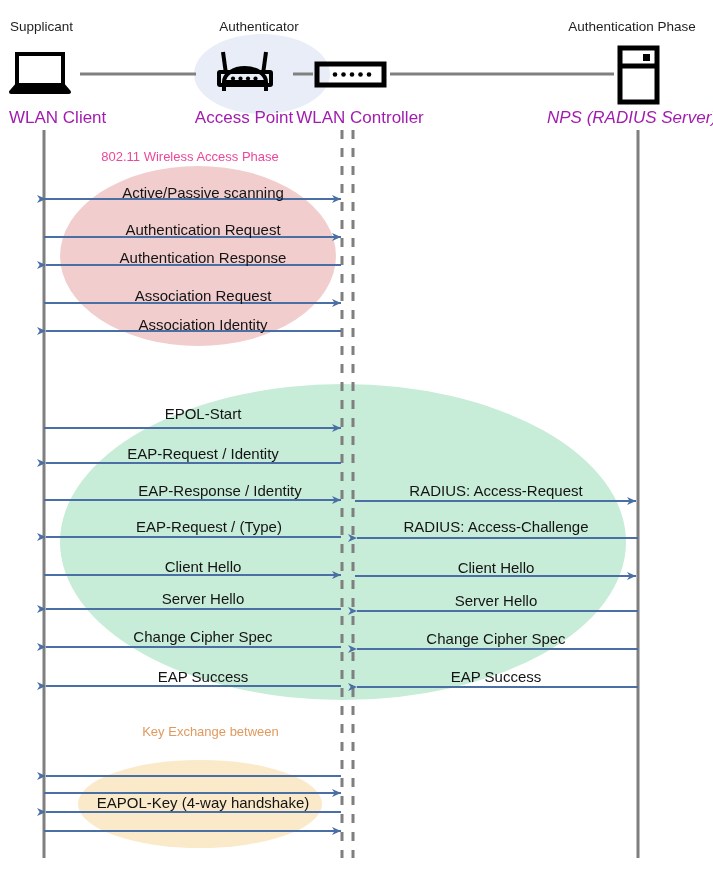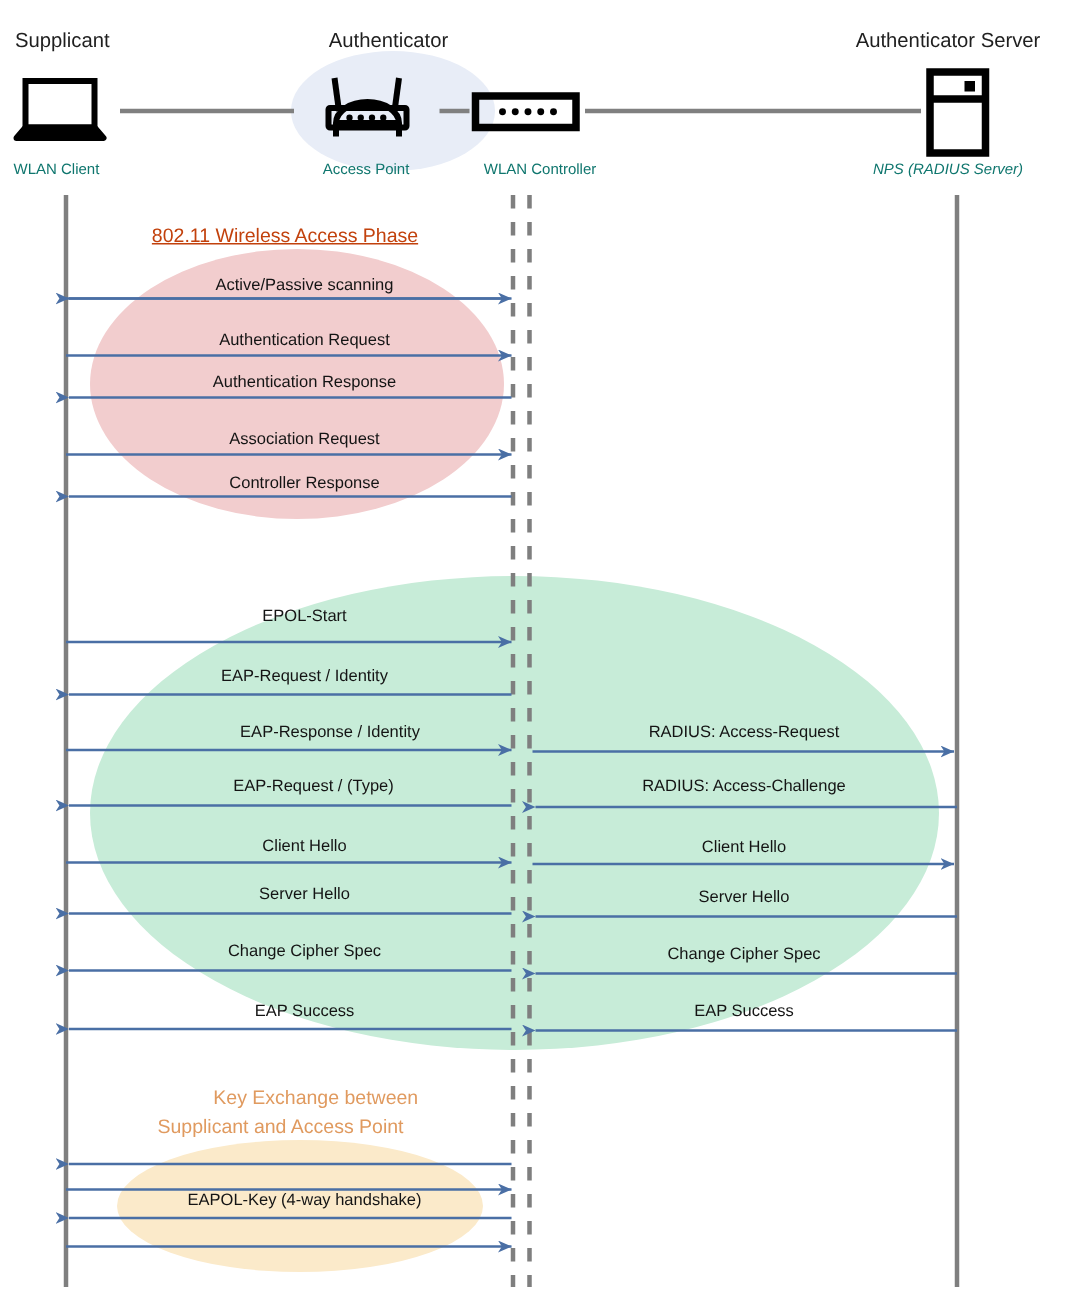--- a/index.html
+++ b/index.html
@@ -8,28 +8,28 @@
     font-family:"Liberation Sans","DejaVu Sans",sans-serif;
     color:#1a1a1a;
   }
   #stage{position:absolute;left:0;top:0;width:713px;height:875px;}
   #stage svg{position:absolute;left:0;top:0;}
 
   .hdr-top{
     position:absolute;font-size:13.5px;color:#1f1f1f;white-space:nowrap;
   }
   .hdr-bot{
-    position:absolute;font-size:10px;color:#0f766e;white-space:nowrap;
+    position:absolute;font-size:17px;color:#a21caf;white-space:nowrap;
   }
   .phase-label{
     position:absolute;font-size:13px;white-space:nowrap;text-align:center;
     line-height:19px;
   }
   .msg{
-    position:absolute;font-size:11px;color:#141414;white-space:nowrap;
+    position:absolute;font-size:15px;color:#141414;white-space:nowrap;
     text-align:center;
   }
 </style>
 </head>
 <body>
 
 <div id="stage">
 
   <svg width="713" height="875">
     <defs>
@@ -115,36 +115,35 @@
     <line x1="638" y1="687" x2="357" y2="687" stroke="#4a6fa5" stroke-width="1.8" marker-end="url(#arrL)"></line>
 
     <line x1="341" y1="776" x2="46" y2="776" stroke="#4a6fa5" stroke-width="1.8" marker-end="url(#arrL)"></line>
     <line x1="44" y1="793" x2="341" y2="793" stroke="#4a6fa5" stroke-width="1.8" marker-end="url(#arrR)"></line>
     <line x1="341" y1="812" x2="46" y2="812" stroke="#4a6fa5" stroke-width="1.8" marker-end="url(#arrL)"></line>
     <line x1="44" y1="831" x2="341" y2="831" stroke="#4a6fa5" stroke-width="1.8" marker-end="url(#arrR)"></line>
   </svg>
 
   <div class="hdr-top" style="left:10px;top:19px;">Supplicant</div>
   <div class="hdr-top" style="left:259px;top:19px;transform:translateX(-50%);">Authenticator</div>
-  <div class="hdr-top" style="left:632px;top:19px;transform:translateX(-50%);">Authenticator Server</div>
+  <div class="hdr-top" style="left:632px;top:19px;transform:translateX(-50%);">Authentication Phase</div>
 
   <div class="hdr-bot" style="left:9px;top:108px;">WLAN Client</div>
   <div class="hdr-bot" style="left:244px;top:108px;transform:translateX(-50%);">Access Point</div>
   <div class="hdr-bot" style="left:360px;top:108px;transform:translateX(-50%);text-align:center;">WLAN Controller</div>
   <div class="hdr-bot" style="left:632px;top:108px;transform:translateX(-50%);font-style:italic;">NPS (RADIUS Server)</div>
 
-  <div class="phase-label" style="left:190px;top:147px;transform:translateX(-50%);color:#c2410c;text-decoration:underline;">802.11 Wireless Access Phase</div>
+  <div class="phase-label" style="left:190px;top:147px;transform:translateX(-50%);color:#ec4899;">802.11 Wireless Access Phase</div>
   <div class="phase-label" style="left:187px;top:722px;transform:translateX(-50%);color:#e09a5f;padding-left:47px;">Key Exchange between</div>
-  <div class="phase-label" style="left:187px;top:741px;transform:translateX(-50%);color:#e09a5f;">Supplicant and Access Point</div>
 
   <div class="msg" style="left:203px;top:184px;transform:translateX(-50%);">Active/Passive scanning</div>
   <div class="msg" style="left:203px;top:221px;transform:translateX(-50%);">Authentication Request</div>
   <div class="msg" style="left:203px;top:249px;transform:translateX(-50%);">Authentication Response</div>
   <div class="msg" style="left:203px;top:287px;transform:translateX(-50%);">Association Request</div>
-  <div class="msg" style="left:203px;top:316px;transform:translateX(-50%);">Controller Response</div>
+  <div class="msg" style="left:203px;top:316px;transform:translateX(-50%);">Association Identity</div>
 
   <div class="msg" style="left:203px;top:405px;transform:translateX(-50%);">EPOL-Start</div>
   <div class="msg" style="left:203px;top:445px;transform:translateX(-50%);">EAP-Request / Identity</div>
   <div class="msg" style="left:188px;top:482px;transform:translateX(-50%);margin-left:32px;">EAP-Response / Identity</div>
   <div class="msg" style="left:203px;top:518px;transform:translateX(-50%);padding-left:12px;">EAP-Request / (Type)</div>
   <div class="msg" style="left:203px;top:558px;transform:translateX(-50%);">Client Hello</div>
   <div class="msg" style="left:203px;top:590px;transform:translateX(-50%);">Server Hello</div>
   <div class="msg" style="left:203px;top:628px;transform:translateX(-50%);">Change Cipher Spec</div>
   <div class="msg" style="left:203px;top:668px;transform:translateX(-50%);">EAP Success</div>
 

